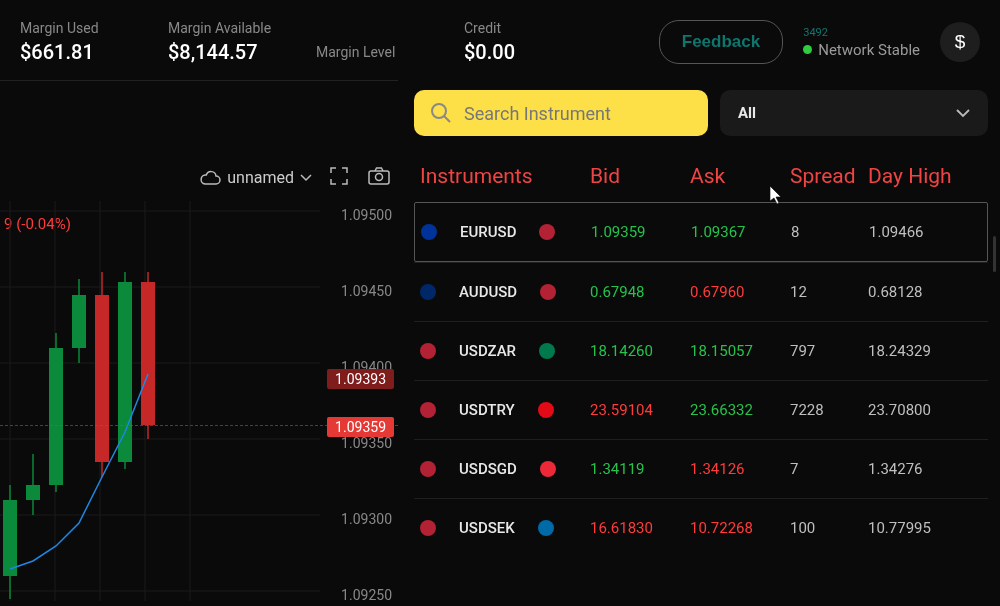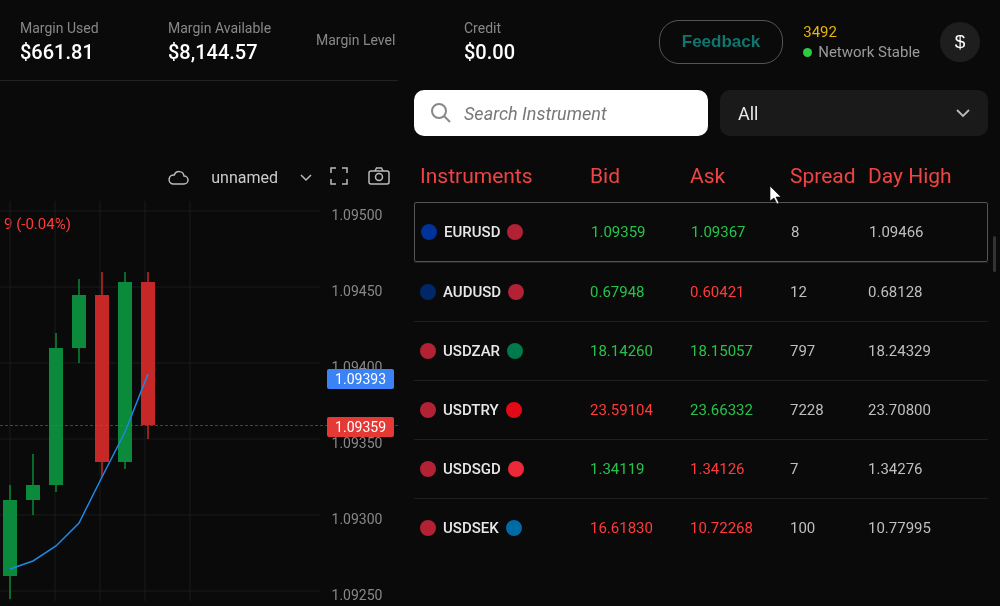--- a/index.html
+++ b/index.html
@@ -5,21 +5,21 @@
 * { margin: 0; padding: 0; box-sizing: border-box; }
 body {
   width: 1000px; height: 606px;
   background: #0a0a0a;
   color: #e8e8e8;
   font-family: -apple-system, BlinkMacSystemFont, "Segoe UI", Roboto, sans-serif;
   overflow: hidden;
   position: relative;
 }
 .topbar {
-  display: flex; align-items: center;
+  display: flex; align-items: flex-end;
   padding: 20px 20px 10px 20px;
   gap: 38px;
 }
 .metric { min-width: 110px; }
 .metric-label { color: #888; font-size: 14px; margin-bottom: 4px; }
 .metric-value { color: #fff; font-size: 20px; font-weight: 500; }
 .topbar-right {
   margin-left: auto;
   display: flex; align-items: center; gap: 20px;
 }
@@ -27,82 +27,81 @@
   background: transparent;
   border: 1.5px solid #555;
   color: #0f766e;
   font-size: 17px;
   font-weight: 600;
   padding: 11px 22px;
   border-radius: 20px;
   cursor: pointer;
 }
 .net-block { display: flex; flex-direction: column; gap: 2px; }
-.net-id { color: #eab308; font-size: 15px; }
+.net-id { color: #0f766e; font-size: 11px; }
 .net-status { display: flex; align-items: center; gap: 6px; color: #9a9a9a; font-size: 15px; }
 .dot { width: 9px; height: 9px; border-radius: 50%; background: #2ecc40; display: inline-block; }
 .dollar-btn {
   width: 40px; height: 40px; border-radius: 50%;
   background: #1e1e1e; border: none; color: #fff;
   font-size: 19px; cursor: pointer;
   display: flex; align-items: center; justify-content: center;
 }
 
 .main { display: flex; position: absolute; top: 80px; left: 0; right: 0; bottom: 0; }
 
 .chart-pane {
   width: 398px; position: relative; overflow: hidden;
   border-top: 1px solid #222;
 }
 .chart-toolbar {
   position: absolute; top: 84px; right: 6px;
   display: flex; align-items: center; gap: 16px;
   color: #bbb;
 }
-.cloud-row { display: flex; align-items: center; gap: 22px; cursor: pointer; }
+.cloud-row { display: flex; align-items: center; gap: 6px; cursor: pointer; }
 .cloud-row span.name { font-size: 16px; color: #ccc; }
 .icon-btn { background: none; border: none; color: #bbb; cursor: pointer; padding: 2px; }
 .pct-text {
   position: absolute; top: 134px; left: 4px;
   color: #ff3b3b; font-size: 15px;
 }
 .chart-svg { position: absolute; top: 120px; left: 0; }
 .price-axis { position: absolute; right: 6px; top: 124px; height: 400px; width: 70px; }
-.axis-tick { position: absolute; right: 0; color: #888; font-size: 14px; text-align: center; width: 70px; }
+.axis-tick { position: absolute; right: 0; color: #888; font-size: 14px; text-align: right; width: 70px; }
 .price-tag {
   position: absolute; right: 4px;
   padding: 2px 8px; font-size: 14px; color: #fff;
   border-radius: 2px; text-align: right; min-width: 66px;
 }
-.price-tag.blue { background: #3b82f6; }
+.price-tag.blue { background: #7f1d1d; }
 .price-tag.red { background: #e53935; }
 .dotted-line {
   position: absolute; left: 0; width: 398px;
   border-top: 1px dashed #e53935; opacity: 0.6;
 }
 
 .side-pane {
   flex: 1; display: flex; flex-direction: column;
   padding: 10px 12px 0 16px;
 }
 .search-row { display: flex; gap: 12px; margin-bottom: 18px; }
 .search-box {
-  flex: 1; background: #ffffff; border-radius: 10px;
+  flex: 1; background: #fde047; border-radius: 10px;
   display: flex; align-items: center; gap: 12px;
   padding: 12px 16px;
-  font-style: italic;
 }
 .search-box svg { flex-shrink: 0; }
 .search-placeholder { color: #777; font-size: 18px; }
 .filter-dd {
   width: 268px; background: #1a1a1a; border-radius: 10px;
   display: flex; align-items: center; justify-content: space-between;
   padding: 12px 18px; cursor: pointer;
 }
-.filter-dd span { color: #e8e8e8; font-size: 18px; }
+.filter-dd span { color: #e8e8e8; font-size: 15px; font-weight: bold; }
 
 .table-head {
   display: grid;
   grid-template-columns: 170px 100px 100px 78px 110px;
   padding: 10px 6px 14px 6px;
   color: #ef4444; font-size: 21px; font-weight: 400;
 }
 .instr-list { flex: 1; overflow-y: auto; }
 .instr-row {
   display: grid;
@@ -110,21 +109,21 @@
   padding: 20px 6px;
   border-top: 1px solid #1f1f1f;
   align-items: center;
   cursor: pointer;
   font-size: 15px;
 }
 .instr-row.selected {
   border: 1px solid #555;
   border-radius: 2px;
 }
-.instr-name { display: flex; align-items: center; gap: 7px; color: #e8e8e8; font-weight: 500; }
+.instr-name { display: flex; align-items: center; gap: 23px; color: #e8e8e8; font-weight: 500; }
 .flag { width: 16px; height: 16px; border-radius: 50%; display: inline-block; }
 .cell { color: #bfbfbf; }
 .cell.green { color: #27c24c; }
 .cell.red { color: #ff3b3b; }
 .scrollbar-stub { position: absolute; right: 4px; top: 236px; width: 3px; height: 36px; background: #333; border-radius: 2px; }
 
 .cursor {
   position: absolute; top: 186px; left: 770px;
   pointer-events: none;
 }
@@ -286,21 +285,21 @@
           <div class="cell">8</div>
           <div class="cell">1.09466</div>
         </div>
         <div class="instr-row">
           <div class="instr-name">
             <span class="flag" style="background:#002868"></span>
             <span>AUDUSD</span>
             <span class="flag" style="background:#b22234"></span>
           </div>
           <div class="cell green">0.67948</div>
-          <div class="cell red">0.60421</div>
+          <div class="cell red">0.67960</div>
           <div class="cell">12</div>
           <div class="cell">0.68128</div>
         </div>
         <div class="instr-row">
           <div class="instr-name">
             <span class="flag" style="background:#b22234"></span>
             <span>USDZAR</span>
             <span class="flag" style="background:#007a4d"></span>
           </div>
           <div class="cell green">18.14260</div>

